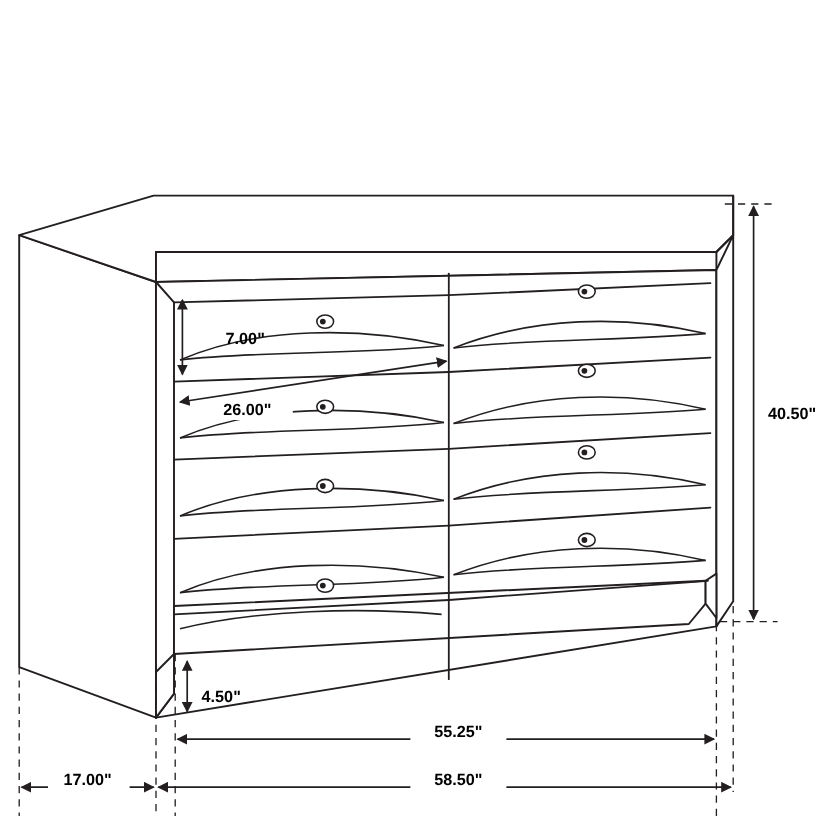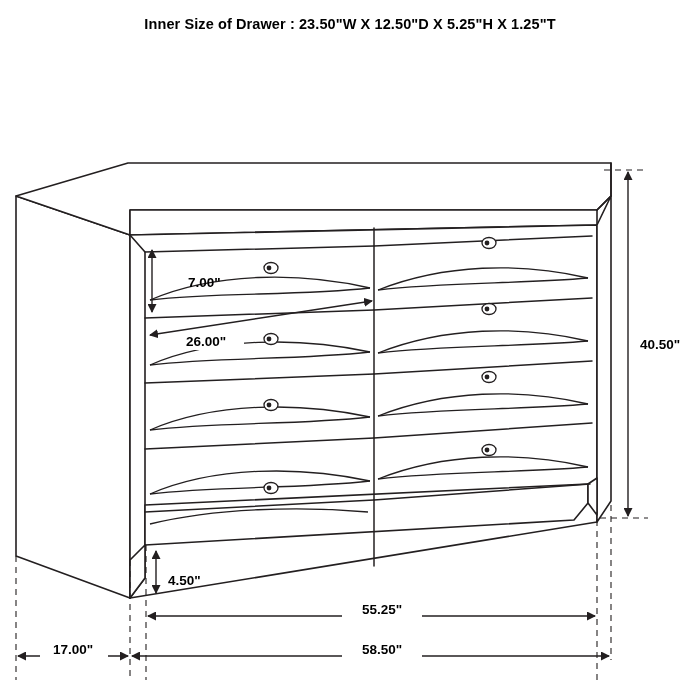--- a/index.html
+++ b/index.html
@@ -41,21 +41,20 @@
     font-size: 13.5px;
     font-weight: bold;
     fill: #000000;
   }
 </style>
 </head>
 <body>
 
 <div id="stage">
 
-  <div id="title">Inner Size of Drawer : 23.50"W X 12.50"D X 5.25"H X 1.25"T</div>
 
   <svg width="700" height="700" viewBox="0 0 700 700">
     <defs>
       <marker id="arrHead" markerWidth="9" markerHeight="9" refX="8" refY="4.5" orient="auto" markerUnits="userSpaceOnUse">
         <path d="M0,0 L9,4.5 L0,9 z" fill="#231f20"></path>
       </marker>
       <marker id="arrTail" markerWidth="9" markerHeight="9" refX="1" refY="4.5" orient="auto" markerUnits="userSpaceOnUse">
         <path d="M9,0 L0,4.5 L9,9 z" fill="#231f20"></path>
       </marker>
     </defs>

